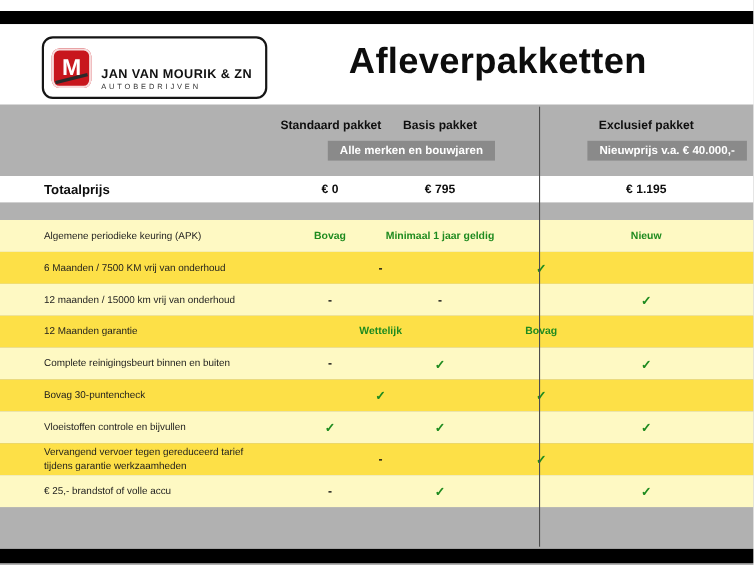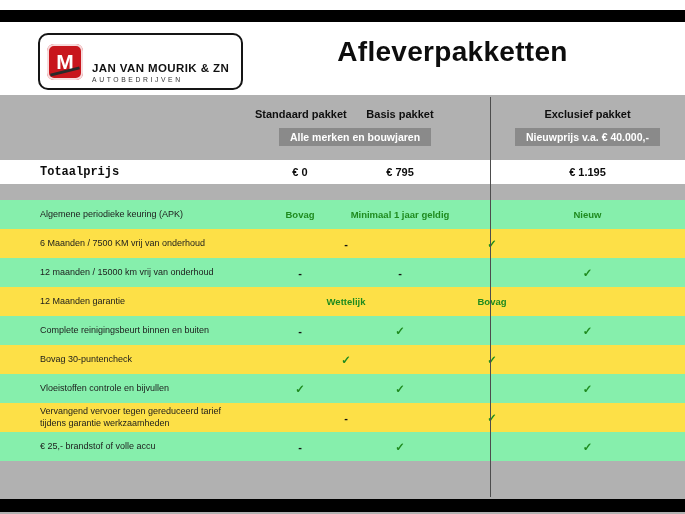--- a/index.html
+++ b/index.html
@@ -25,48 +25,48 @@
     box-shadow: inset 0 0 0 2px rgba(255,255,255,.85);
   }
   .logo-mark::after {
     content: ""; position: absolute; left: 3px; right: 3px; bottom: 7px; height: 3px;
     background: #2a2a2a; transform: rotate(-14deg);
   }
   .logo-line1 { font-weight: bold; font-size: 11.5px; color: #111; letter-spacing: .4px; white-space: nowrap; margin-top: 22px; }
   .logo-line2 { font-size: 6.8px; color: #333; letter-spacing: 2.6px; margin-top: 2px; white-space: nowrap; }
   .title {
     position: absolute; left: 255px; right: 35px; top: 14px; margin: 0; text-align: center;
-    font-size: 28px; font-weight: 800; color: #0d0d0d; letter-spacing: .3px; white-space: nowrap;
+    font-size: 33px; font-weight: 800; color: #0d0d0d; letter-spacing: .3px; white-space: nowrap;
   }
 
   .table-area { position: absolute; top: 95px; left: 0; width: 685px; height: 508px; background: #b1b1b1; }
   .divider { position: absolute; left: 490px; top: 2px; width: 1px; height: 400px; background: #4d4d4d; }
 
   .grid { display: grid; grid-template-columns: 255px 90px 110px 35px 195px; align-items: center; }
   .c-label { padding-left: 40px; text-align: left; }
   .c-center { text-align: center; }
 
   .head-row { padding-top: 13px; }
   .col-head { font-weight: bold; font-size: 11px; color: #0f0f0f; white-space: nowrap; }
 
-  .badge-row { margin-top: 8px; }
+  .badge-row { margin-top: 8px; padding-left: 19px; }
   .badge {
     display: inline-block; background: var(--badge_bg, #8a8a8a); color: #fff;
     font-weight: bold; font-size: 10.5px; padding: 3px 11px; justify-self: center; white-space: nowrap;
   }
   .badge.left { grid-column: 2 / 4; }
   .badge.right { grid-column: 5; }
 
   .totals-row { margin-top: 14px; background: #ffffff; min-height: 24px; }
-  .totals-label { font-weight: bold; font-size: 12px; color: #0d0d0d; font-family: Liberation Mono, monospace; }
+  .totals-label { font-weight: bold; font-size: 12px; color: #0d0d0d; }
   .totals-val { font-weight: bold; font-size: 11px; color: #0d0d0d; }
 
   .rows { margin-top: 16px; }
   .row { min-height: 27px; padding: 1px 0; }
-  .row.dark { background: #86efac; }
+  .row.dark { background: #fef9c3; }
   .row.light { background: #fde047; gap: 46px; }
   .row-label { font-size: 9px; color: #1c1c1c; padding-right: 25px; line-height: 1.3; }
   .val { font-weight: bold; color: var(--green, #1f8b1f); font-size: 9.5px; white-space: nowrap; }
   .val.check { font-size: 11.5px; }
   .val.dash { color: #111; font-size: 11px; }
 </style>
 </head>
 <body>
 
 <div class="page">

